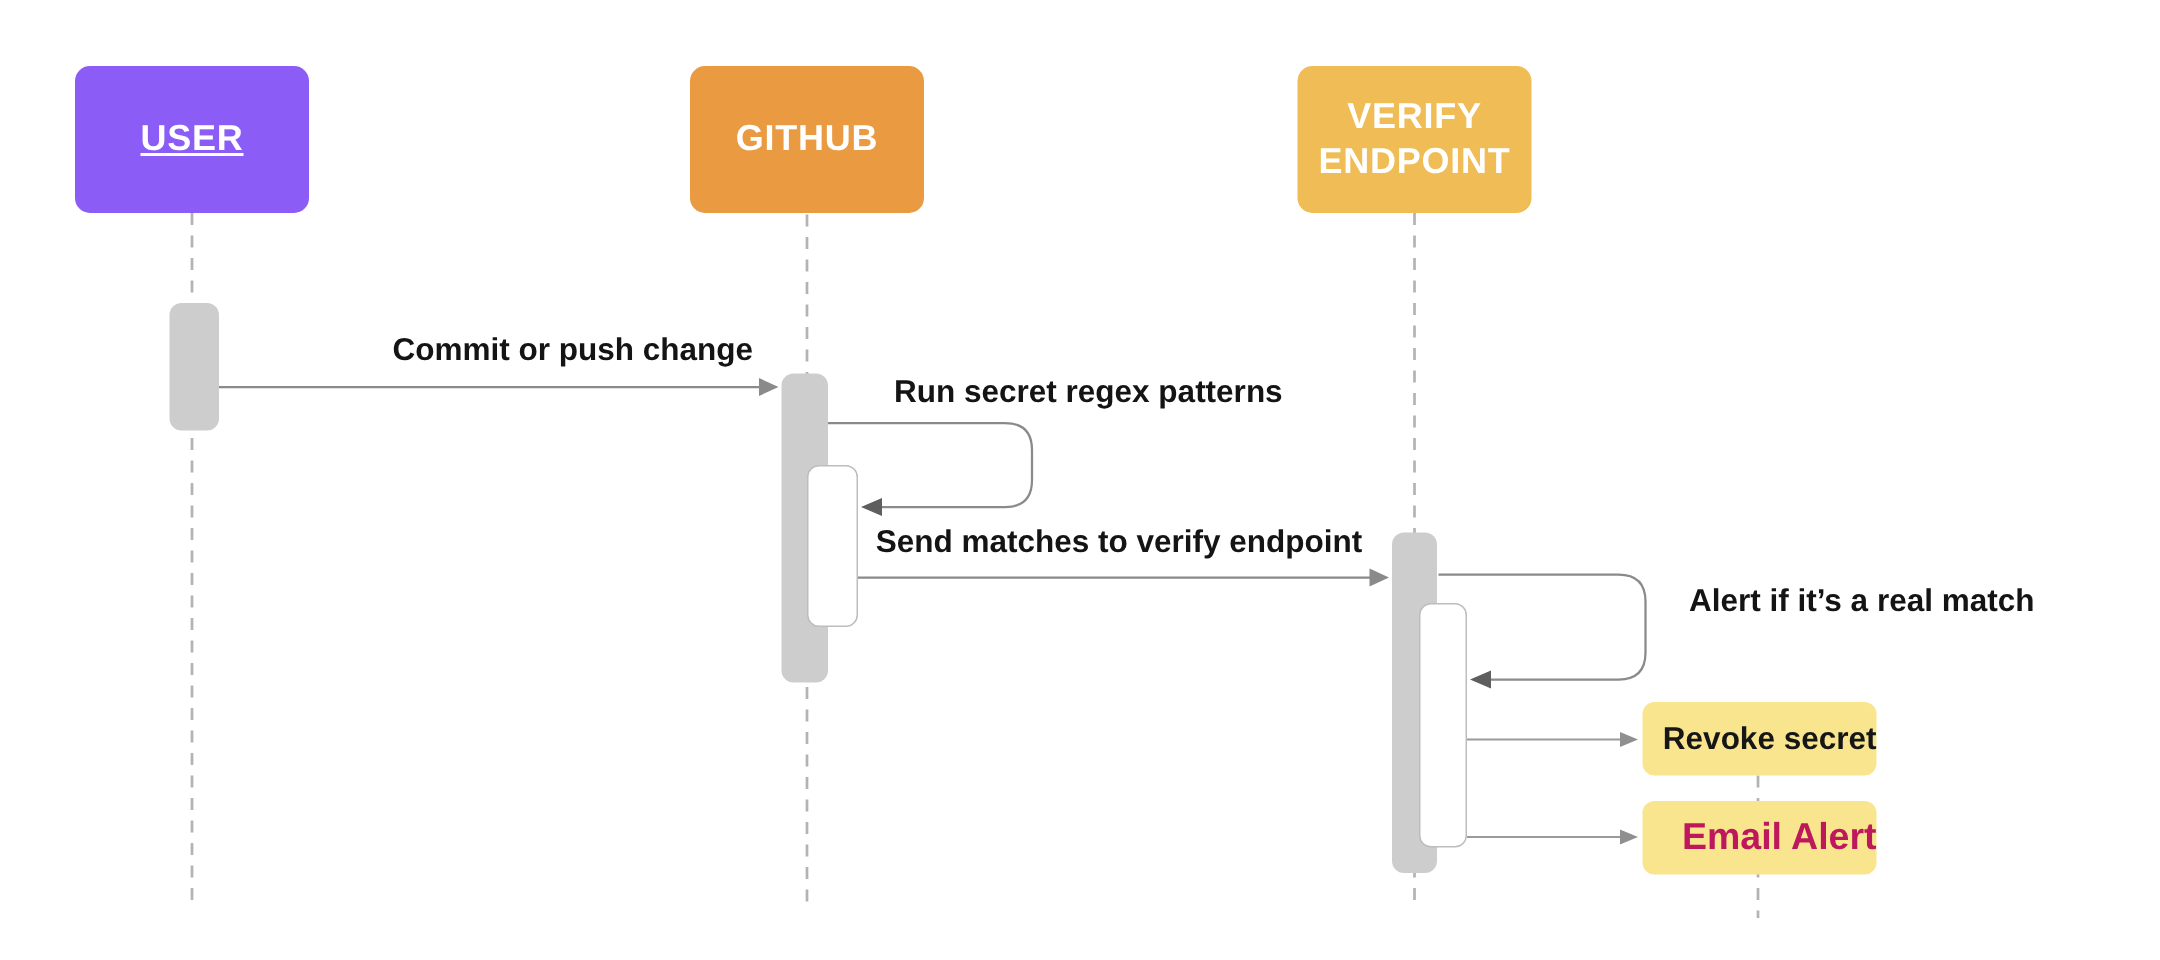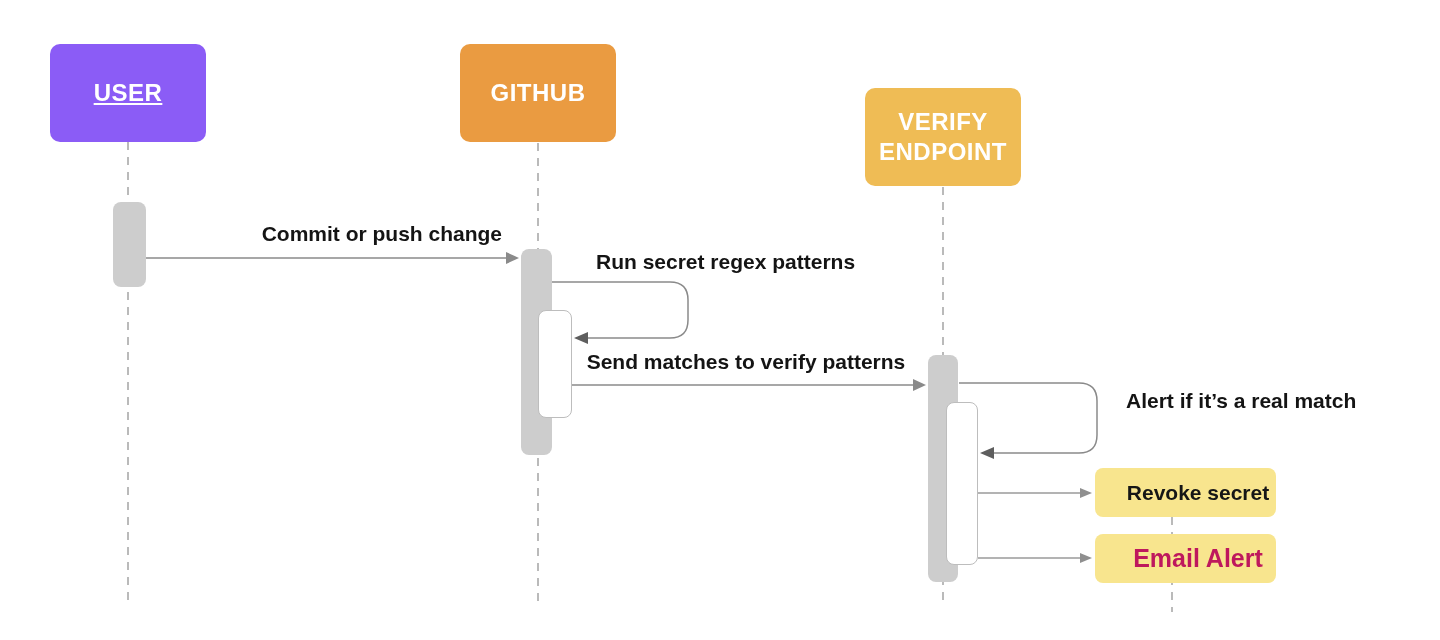--- a/index.html
+++ b/index.html
@@ -33,21 +33,21 @@
     text-align: center;
     color: #ffffff;
     font-size: 24px;
     font-weight: bold;
     letter-spacing: 0.5px;
     line-height: 1.25;
     z-index: 2;
   }
   .actor-user   { left: 50px;  background: #8b5cf6; text-decoration: underline; }
   .actor-github { left: 460px; background: #ea9b41; align-items: center; }
-  .actor-verify { left: 865px; background: #efbc55; padding: 0 18px; box-sizing: border-box; margin-top: 44px; }
+  .actor-verify { left: 865px; background: #efbc55; padding: 0 18px; box-sizing: border-box; }
   .bar {
     position: absolute;
     background: #cdcdcd;
     border-radius: 8px;
     z-index: 2;
   }
   .bar-user   { left: 113px; top: 202px; width: 33px; height: 85px; }
   .bar-github { left: 521px; top: 249px; width: 31px; height: 206px; }
   .bar-verify { left: 928px; top: 355px; width: 30px; height: 227px; }
   .bar-nested {
@@ -75,24 +75,23 @@
   .lbl-check  { left: 1126px; top: 389px; }
   .target-box {
     position: absolute;
     left: 1095px;
     width: 156px;
     height: 49px;
     background: #f8e58e;
     border-radius: 8px;
     display: flex;
     align-items: center;
-    justify-content: center;
+    justify-content: flex-end;
     font-weight: bold;
     z-index: 2;
-    padding-left: 25px;
   }
   .box-revoke { top: 468px; font-size: 21px; color: #161616; }
   .box-email  { top: 534px; font-size: 25px; color: #be185d; }
 </style>
 </head>
 <body>
 
 <div class="stage">
 
   <svg class="wires" viewBox="0 0 1440 640" xmlns="http://www.w3.org/2000/svg">
@@ -132,21 +131,21 @@
   </div>
 
   <div class="bar bar-user"></div>
   <div class="bar bar-github"></div>
   <div class="bar-nested bar-github-nested"></div>
   <div class="bar bar-verify"></div>
   <div class="bar-nested bar-verify-nested"></div>
 
   <div class="msg-label lbl-commit">Commit or push change</div>
   <div class="msg-label lbl-run">Run secret regex patterns</div>
-  <div class="msg-label lbl-send">Send matches to verify patterns</div>
+  <div class="msg-label lbl-send">Send matches to verify endpoint</div>
   <div class="msg-label lbl-check">Alert if it’s a real match</div>
 
   <div class="target-box box-revoke">
     <span>Revoke secret</span>
   </div>
   <div class="target-box box-email">
     <span>Email Alert</span>
   </div>
 
 </div>

